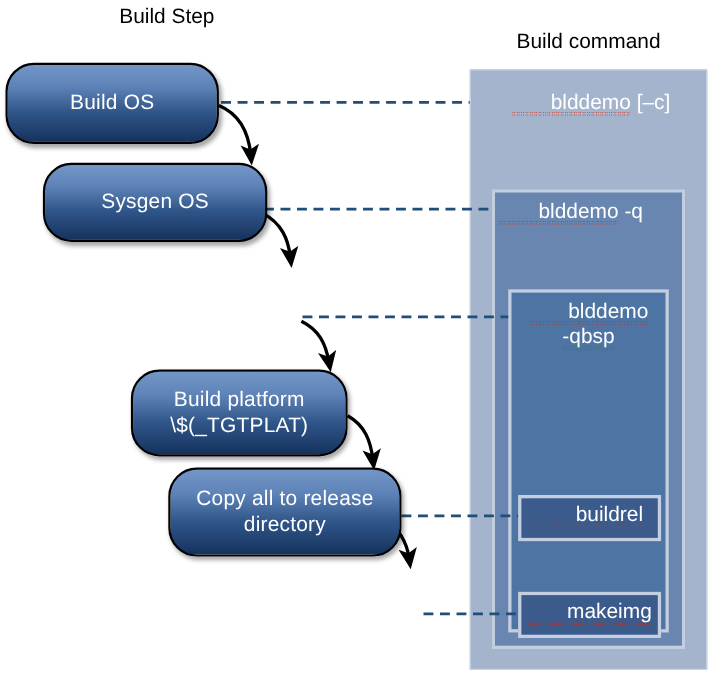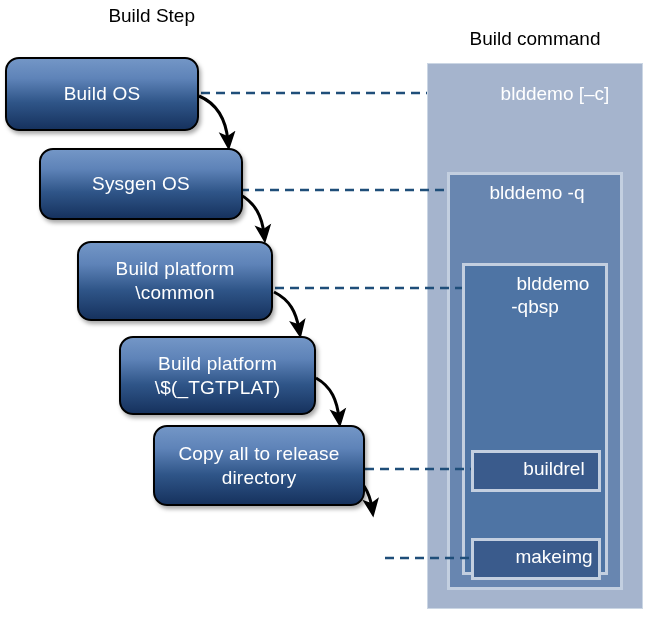--- a/index.html
+++ b/index.html
@@ -27,21 +27,21 @@
     font-family: "Liberation Sans", sans-serif;
     white-space: nowrap;
     text-align: center;
   }
   #hdr-build-step { left: 0px; top: 5px; width: 195px; text-align: right; }
   #hdr-build-command { left: 430px; top: 5px; width: 210px; margin-top: 23px; }
 
   
   .step {
     position: absolute;
-    border-radius: 14px;
+    border-radius: 26px;
     border: 2.5px solid #000000;
     background: linear-gradient(to bottom, #7396C6 0%, #5E83B8 28%, #2F5588 62%, #16325E 100%);
     box-sizing: border-box;
     color: #ffffff;
     display: flex;
     align-items: center;
     justify-content: center;
     text-align: center;
     font-size: 19px;
     line-height: 1.25;
@@ -167,24 +167,20 @@
       <path d="M349,472 C364,481 370,494 372,508"></path>
     </g>
   </svg>
 
   <div class="step" id="step-0">
     <span>Build OS</span>
   </div>
   <div class="step" id="step-1">
     <span>Sysgen OS</span>
   </div>
-  <div class="step" id="step-2">
-    <span>Build platform
-\common</span>
-  </div>
   <div class="step" id="step-3">
     <span>Build platform
 \$(_TGTPLAT)</span>
   </div>
   <div class="step" id="step-4">
     <span>Copy all to
 release directory</span>
   </div>
 
   <div class="cmdlabel" id="lbl-bld-c"><span class="squig">blddemo</span> [–c]</div>

